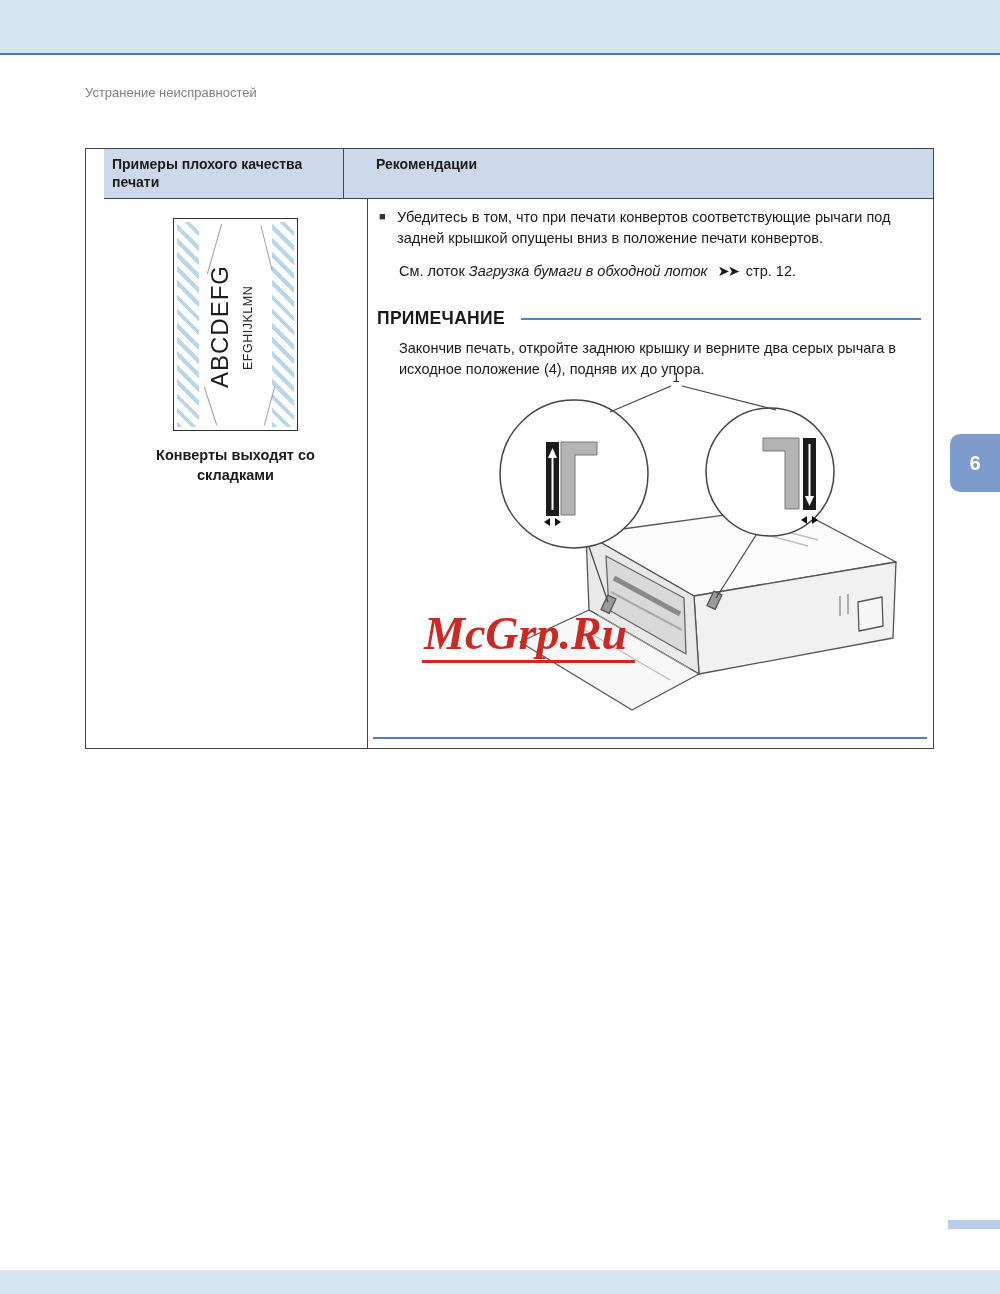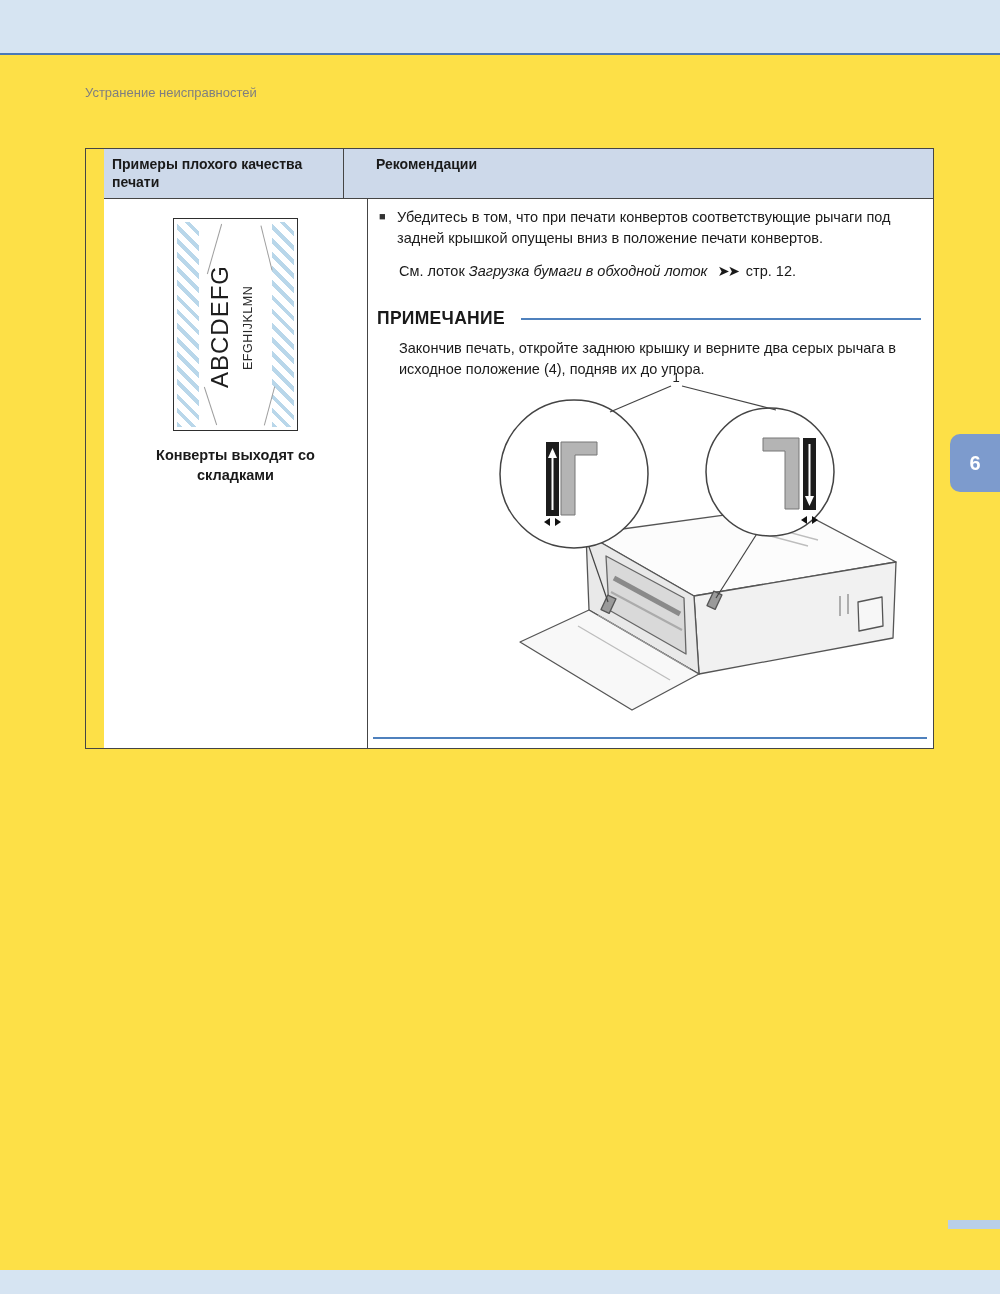--- a/index.html
+++ b/index.html
@@ -7,21 +7,21 @@
     --rule-blue:#4a78b8;
     --table-header-bg:#cdd9ea;
     --note-rule:#4f81bd;
     --chapter-tab-bg:#7d9bcd;
     --watermark-red:#cb2a23;
     --footer-bar:#b9cfe8;
   }
   *{box-sizing:border-box;margin:0;padding:0;}
   body{background:#9a9a9a;font-family:"Liberation Sans",sans-serif;}
   .page{
-    position:relative;width:1000px;height:1294px;background:#fde047;
+    position:relative;width:1000px;height:1294px;background:#ffffff;
     margin:0 auto;overflow:hidden;color:#1a1a1a;
   }
   .banner-top{
     position:absolute;top:0;left:0;right:0;height:55px;
     background:var(--banner);border-bottom:2px solid var(--rule-blue);
   }
   .banner-bottom{
     position:absolute;left:0;right:0;bottom:0;height:24px;background:var(--banner);
   }
   .breadcrumb{
@@ -212,20 +212,21 @@
             </g>
 
             <g>
               <text x="218" y="18" text-anchor="middle" font-size="13" fill="#222" font-family="Liberation Sans, sans-serif">1</text>
               <line x1="213" y1="22" x2="152" y2="48" stroke="#444" stroke-width="1.2"></line>
               <line x1="224" y1="22" x2="318" y2="46" stroke="#444" stroke-width="1.2"></line>
             </g>
           </svg>
         </div>
 
+        <div class="watermark">McGrp.Ru</div>
 
         <div class="note-bottom-rule"></div>
       </div>
     </div>
   </div>
 
   <div class="chapter-tab">6</div>
 
   <div class="page-number">204</div>
   <div class="footer-bar"></div>

